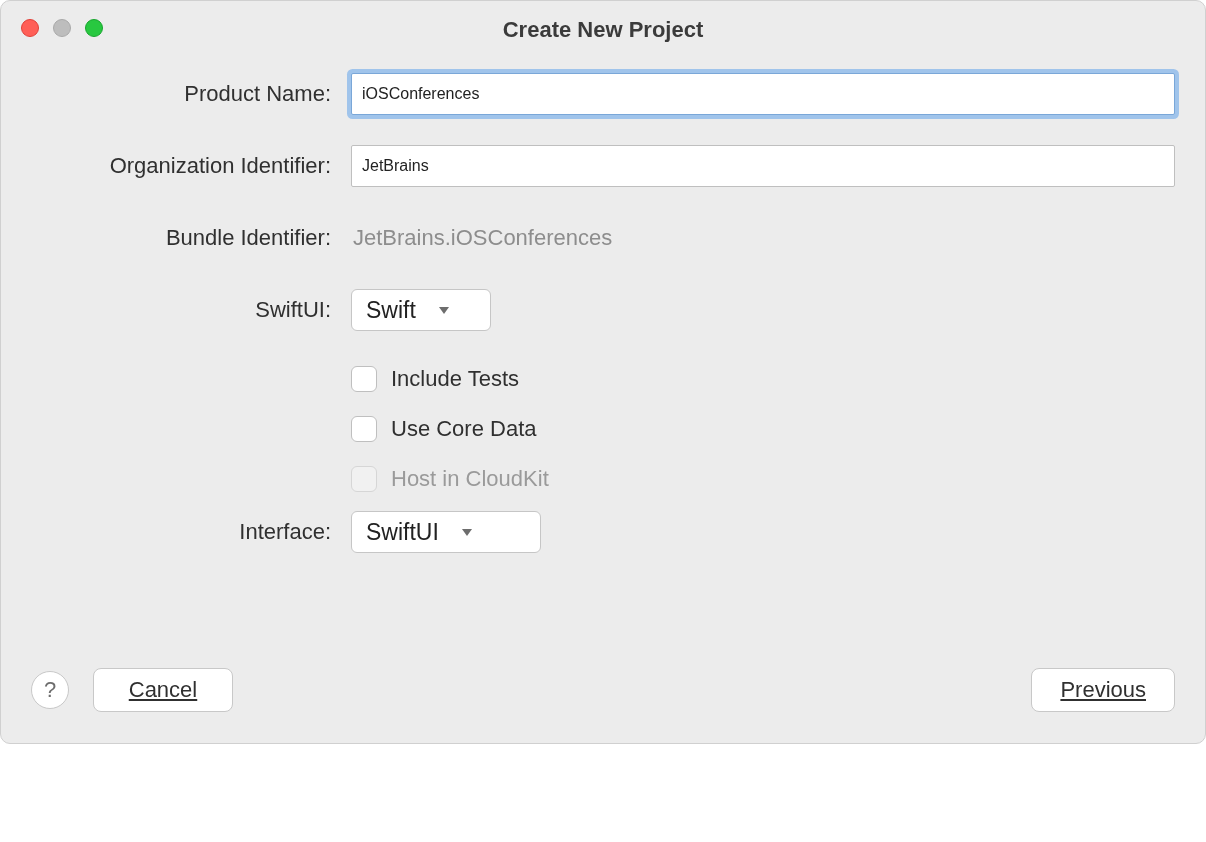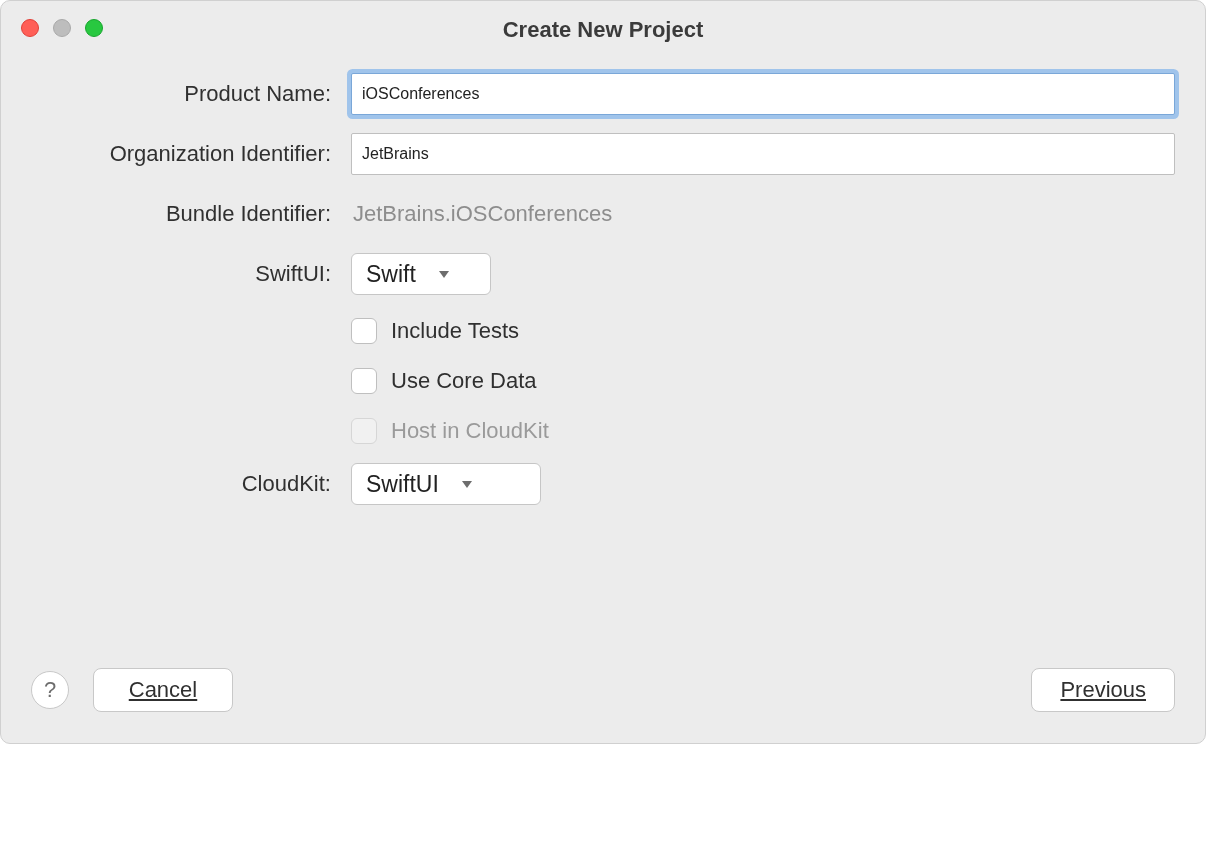--- a/index.html
+++ b/index.html
@@ -41,21 +41,21 @@
     color: #3b3b3b;
     padding-top: 6px;
   }
 
   .form {
     padding: 20px 30px 0 30px;
   }
   .row {
     display: flex;
     align-items: center;
-    margin-bottom: 18px;
+    margin-bottom: 30px;
     min-height: 42px;
   }
   .label {
     width: 320px;
     text-align: right;
     padding-right: 20px;
     font-size: 22px;
     color: #303030;
   }
   .field {
@@ -233,21 +233,21 @@
       <div class="cb-label">Use Core Data</div>
     </div>
 
     <div class="checkbox-row">
       <div class="spacer"></div>
       <div class="cb disabled"></div>
       <div class="cb-label disabled">Host in CloudKit</div>
     </div>
 
     <div class="row" style="margin-top:6px;">
-      <div class="label">CloudKit:</div>
+      <div class="label">Interface:</div>
       <div class="field">
         <div class="select" style="min-width:190px">
           <span class="sel-label">SwiftUI</span>
           <span class="chevrons">
             <svg width="14" height="10" viewBox="0 0 14 10">
                 <polygon points="2,2 12,2 7,9" fill="#6d6d6d"></polygon>
               </svg>
           </span>
         </div>
       </div>

